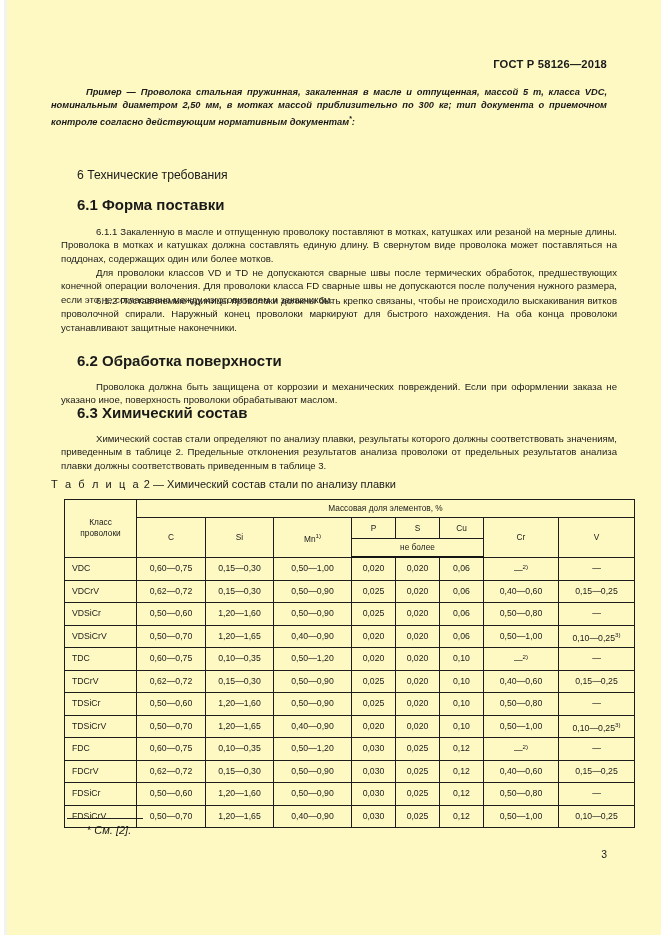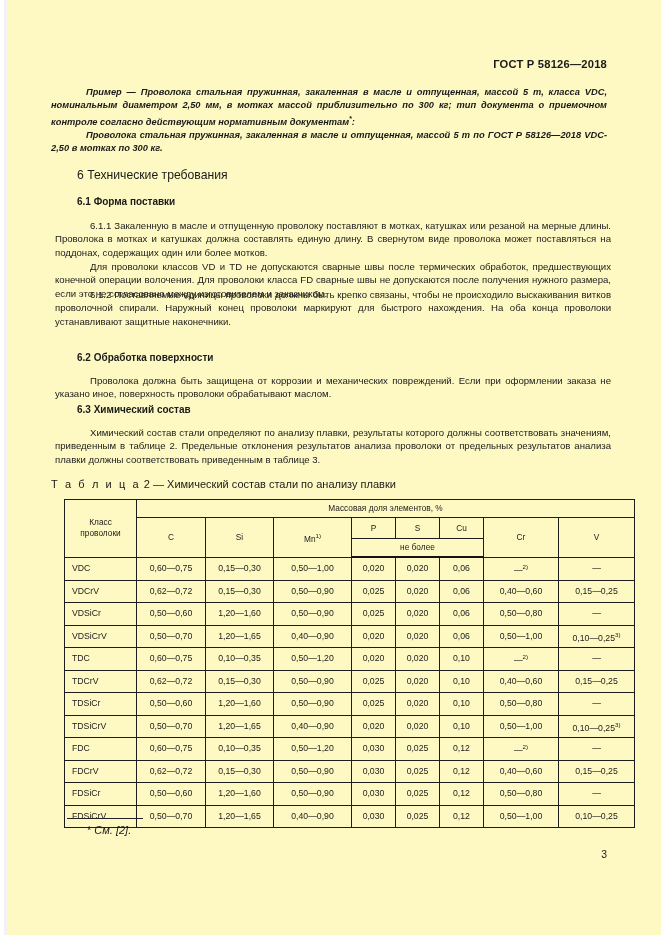--- a/index.html
+++ b/index.html
@@ -63,35 +63,35 @@
   h2.sect {
     position: absolute;
     margin: 0;
     font-size: 12.2px;
     font-weight: normal;
     left: 26px;
   }
   h3.sub {
     position: absolute;
     margin: 0;
-    font-size: 10px;
+    font-size: 15px;
     font-weight: bold;
     left: 26px;
   }
   .h-6   { top: 168px; }
   .h-61  { top: 196px; }
   .h-62  { top: 352px; }
   .h-63  { top: 404px; }
 
   
   .body-p {
     position: absolute;
     left: 0;
     width: 556px;
-    margin: 4px;
+    margin: 10px;
     font-size: 9.6px;
     line-height: 13.4px;
     text-align: justify;
   }
   .p611 { top: 215px; }
   .p612 { top: 256px; }
   .p613 { top: 284px; }
   .p62  { top: 370px; }
   .p63  { top: 422px; }
   .body-p p { margin: 0; text-indent: 35px; text-align: justify; }
@@ -171,21 +171,20 @@
 </head>
 <body>
 
 <div class="page">
   <div class="inner">
 
     <div class="doc-header">ГОСТ Р 58126—2018</div>
 
     <div class="example">
       <p class="ind"><span>Пример — Проволока стальная пружинная, закаленная в масле и отпущенная, массой 5 т, класса VDC, номинальным диаметром 2,50 мм, в мотках массой приблизительно по 300 кг; тип документа о приемочном контроле согласно действующим нормативным документам</span><span class="sup">*</span><span>:</span></p>
-      <p class="ind">Проволока стальная пружинная, закаленная в масле и отпущенная, массой 5 т по ГОСТ Р 58126—2018 VDC-2,50 в мотках по 300 кг.</p>
     </div>
 
     <h2 class="sect h-6">6  Технические требования</h2>
 
     <h3 class="sub h-61">6.1  Форма поставки</h3>
 
     <div class="body-p p611">
       <p>6.1.1  Закаленную в масле и отпущенную проволоку поставляют в мотках, катушках или резаной на мерные длины. Проволока в мотках и катушках должна составлять единую длину. В свернутом виде проволока может поставляться на поддонах, содержащих один или более мотков.</p>
     </div>
 

